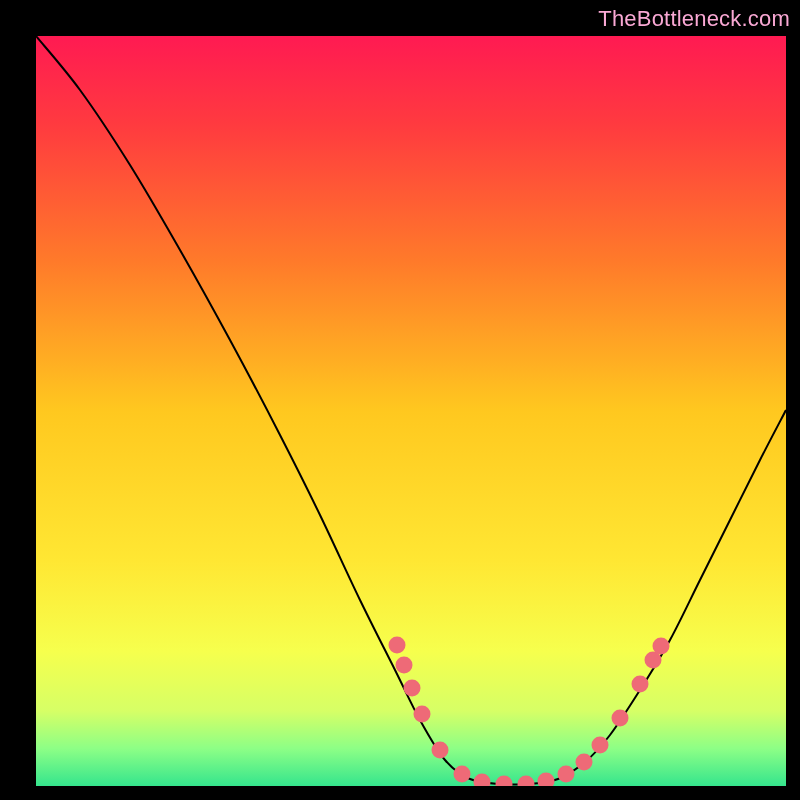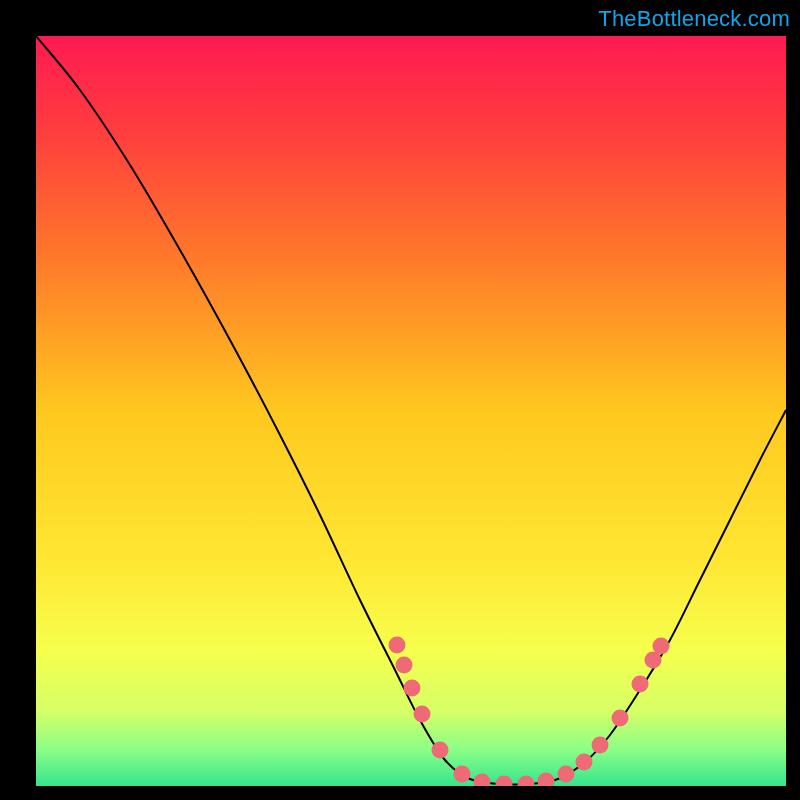--- a/index.html
+++ b/index.html
@@ -14,21 +14,21 @@
   .stage {
     position: relative;
     width: 800px;
     height: 800px;
     background: #000;
   }
   .watermark {
     position: absolute;
     top: 6px;
     right: 10px;
-    color: #0ea5e9;
+    color: #f9a8d4;
     font-size: 22px;
     font-weight: 500;
     letter-spacing: 0.2px;
     z-index: 5;
   }
   svg.plot {
     position: absolute;
     left: 0;
     top: 0;
     width: 800px;

